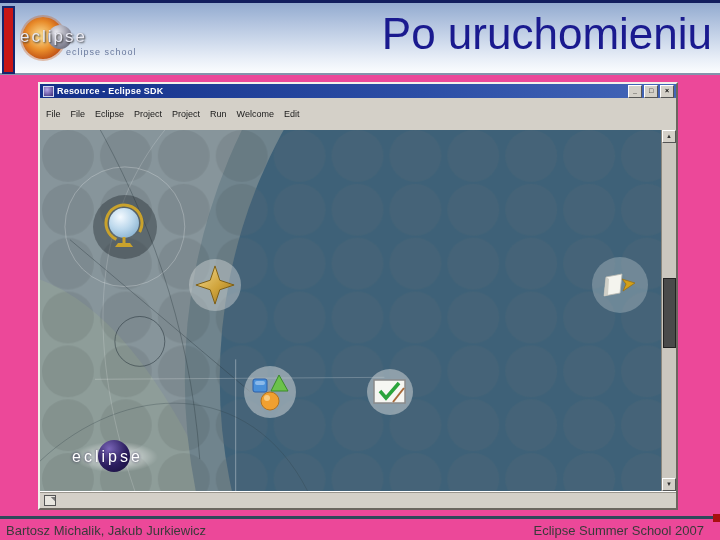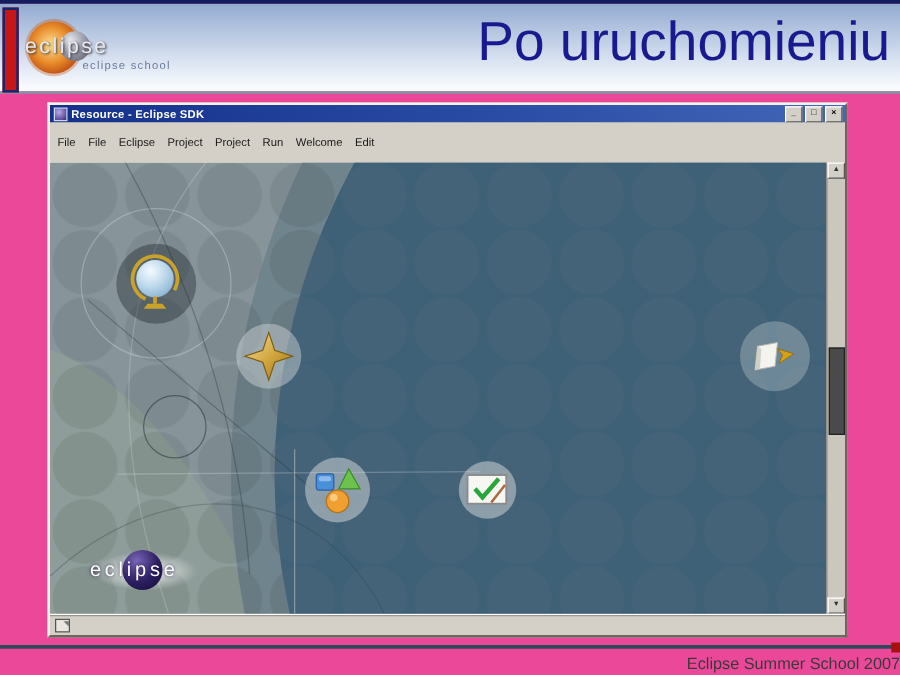--- a/index.html
+++ b/index.html
@@ -78,21 +78,21 @@
   .statusbar{height:16px;background:#d4d0c8;border-top:1px solid #fff;flex:0 0 auto;
           display:flex;align-items:center;padding-left:4px;box-shadow:inset 0 1px 0 #9a968e;}
   .fastview{width:10px;height:9px;border:1px solid #555;background:#e8e6df;position:relative;}
   .fastview:after{content:"";position:absolute;right:-3px;top:-2px;border:3px solid transparent;
           border-left-color:#777;transform:rotate(-45deg);}
 
   
   .footline{position:absolute;left:0;top:516px;width:720px;height:3px;background:#2e4a5a;}
   .footline .redtip{position:absolute;right:0;top:-2px;width:7px;height:8px;background:#a81010;}
   .footer-left{position:absolute;left:6px;top:523px;font-size:13px;color:#3a3a3a;}
-  .footer-right{position:absolute;right:0;top:523px;font-size:13px;color:#3a3a3a;}
+  .footer-right{position:absolute;right:16px;top:523px;font-size:13px;color:#3a3a3a;}
 </style>
 </head>
 <body>
 
 <div class="slide">
 
   <div class="header">
     <div class="redbar"></div>
     <div class="hlogo">
       <div class="sun"></div>
@@ -230,14 +230,15 @@
     </div>
 
     <div class="statusbar">
       <div class="fastview"></div>
     </div>
   </div>
 
   <div class="footline">
     <div class="redtip"></div>
   </div>
+  <div class="footer-left">Bartosz Michalik, Jakub Jurkiewicz</div>
   <div class="footer-right">Eclipse Summer School 2007</div>
 </div>
 
 </body></html>

